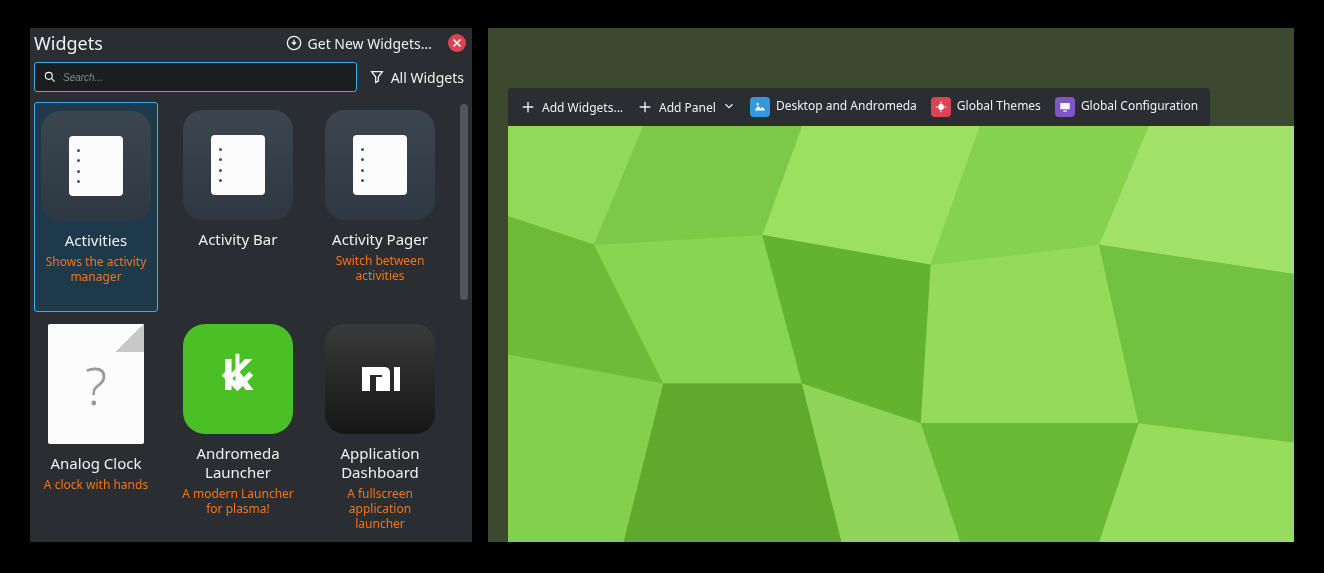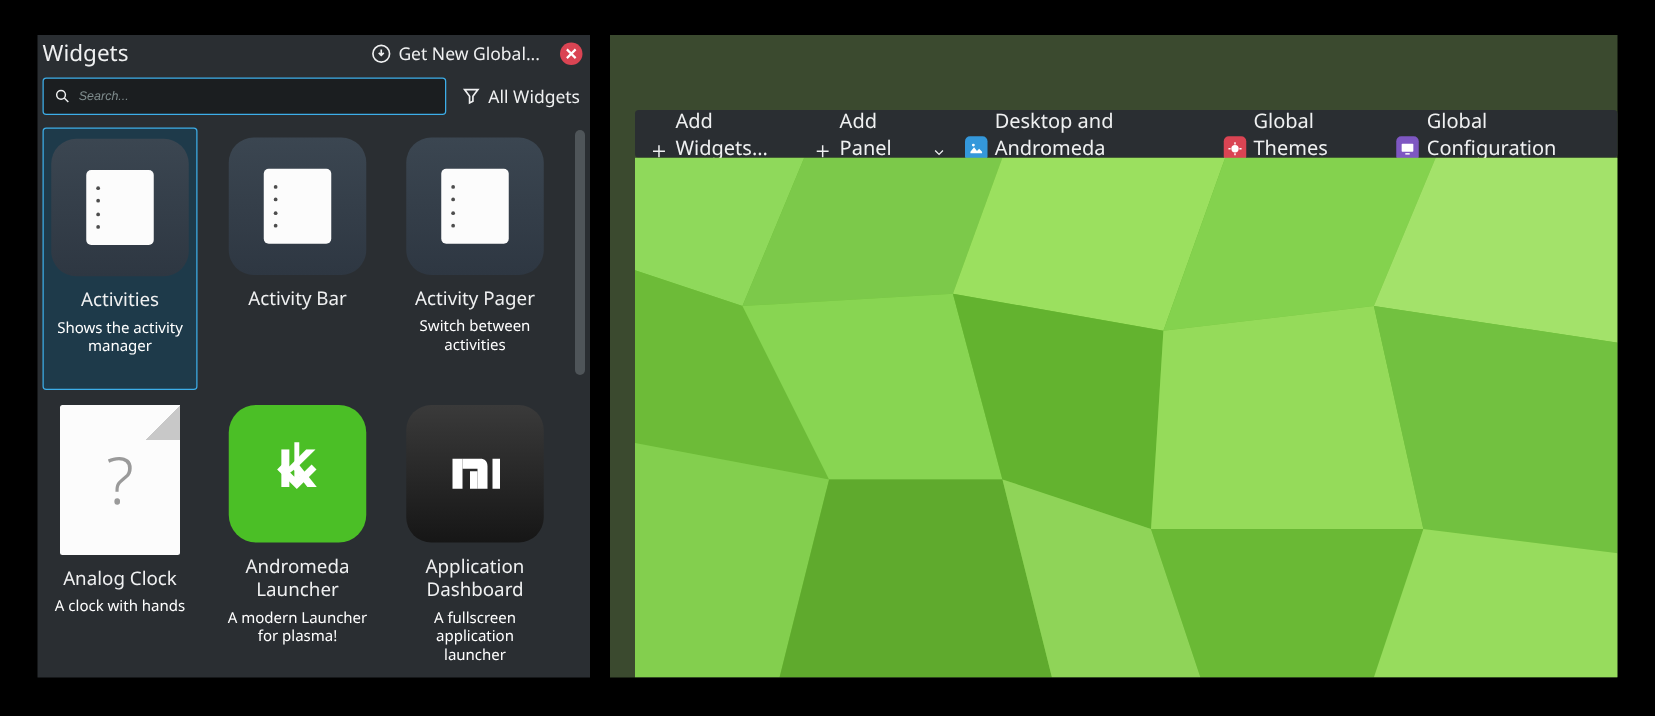--- a/index.html
+++ b/index.html
@@ -132,21 +132,21 @@
     align-items: center;
     justify-content: center;
   }
   .widget-name {
     font-size: 15px;
     margin-bottom: 4px;
     line-height: 1.25;
   }
   .widget-desc {
     font-size: 12px;
-    color: #ffffff;
+    color: #f97316;
     line-height: 1.25;
   }
 
   
   .icon-activities { background: linear-gradient(#3b4651,#2e3742); }
   .icon-activities .page {
     width: 54px; height: 60px; background: #fcfcfc; border-radius: 4px;
     display:flex; flex-direction:column; justify-content:space-evenly; padding:6px 8px;
   }
   .icon-activities .page .dot { width:3px; height:3px; background:#4d4d4d; border-radius:50%; }
@@ -182,21 +182,21 @@
     position:absolute;
     left:20px; top:60px;
     height:38px;
     background:#2a2e32;
     display:flex; align-items:center;
     padding:0 10px;
     gap:10px;
     border-radius:3px;
   }
   .tb-item{
-    display:flex;align-items:flex-end;gap:6px;font-size:16px;cursor:pointer;
+    display:flex;align-items:flex-start;gap:6px;font-size:12px;cursor:pointer;
     padding:0 2px;
   }
   .tb-icon-sq{width:20px;height:20px;border-radius:4px;display:flex;align-items:center;justify-content:center;}
   .tb-blue{background:#3498db;}
   .tb-red{background:#da4453;}
   .tb-purple{background:#7e57c2;}
 
   .wallpaper{
     position:absolute;
     left:20px; top:98px;
@@ -215,21 +215,21 @@
 <div class="widget-panel">
 
   <div class="wp-header">
     <span class="wp-title">Widgets</span>
     <span class="wp-header-spacer"></span>
     <div class="wp-getnew">
       <svg class="ic16" viewBox="0 0 24 24" fill="none" stroke="#eff0f1" stroke-width="2">
         <circle cx="12" cy="12" r="10"></circle>
           <path d="M12 7v7M9 11l3 3 3-3"></path>
       </svg>
-      <span>Get New Global...</span>
+      <span>Get New Widgets...</span>
     </div>
     <div class="wp-close">
       <svg class="ic14" viewBox="0 0 24 24" stroke="#fff" stroke-width="3">
         <path d="M6 6l12 12M18 6L6 18"></path>
       </svg>
     </div>
   </div>
 
   <div class="wp-searchrow">
     <div class="wp-search">

